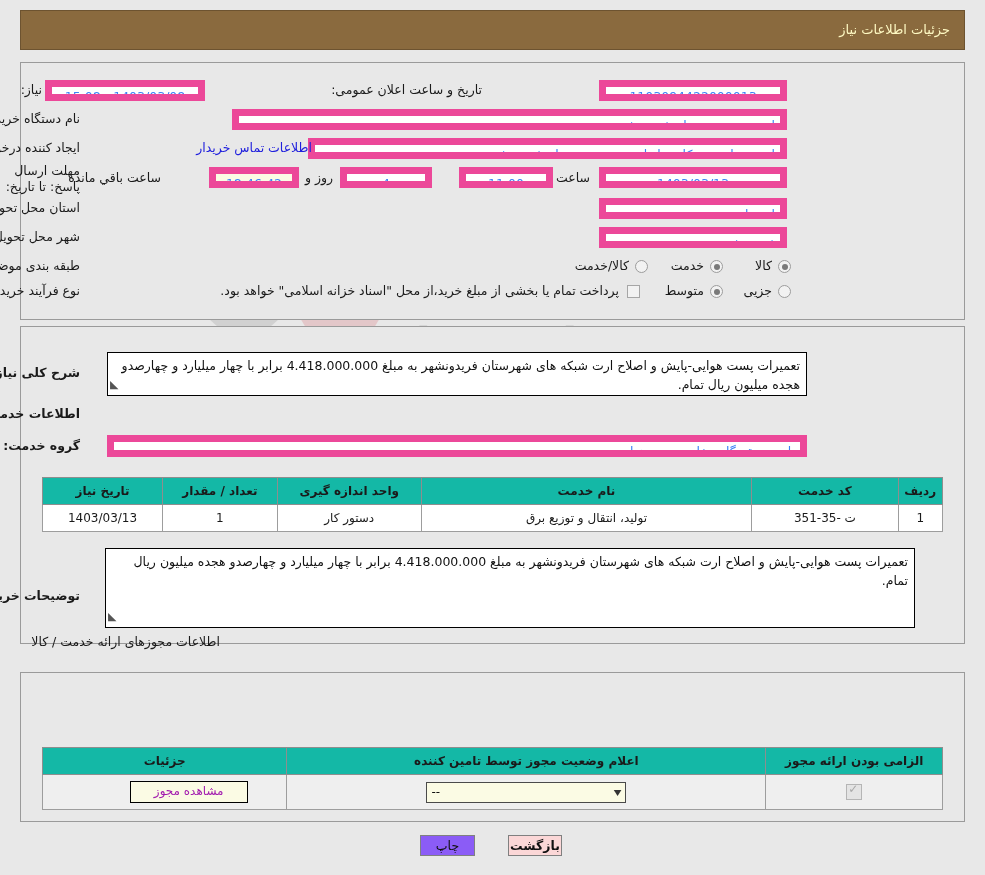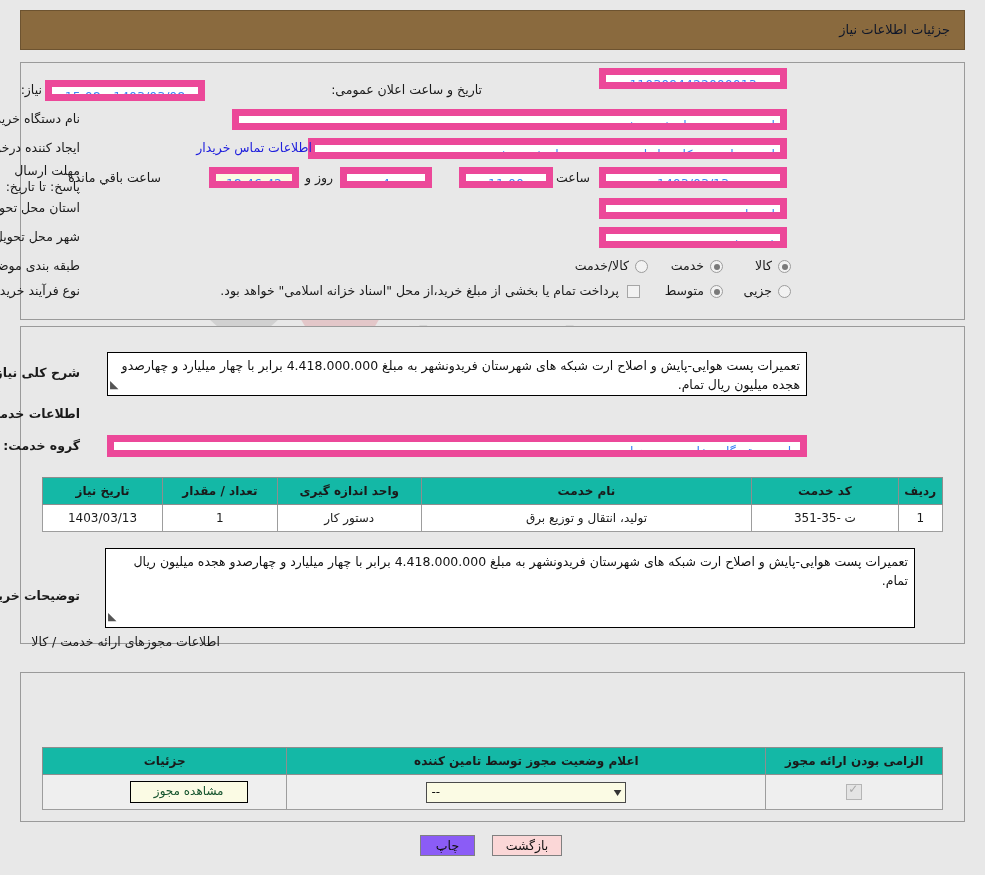--- a/index.html
+++ b/index.html
@@ -46,21 +46,21 @@
   .hdr {
     position: absolute;
     left: 20px; top: 10px;
     width: 945px; height: 40px;
     background: #8a6a3e;
     border: 1px solid #6d5330;
     box-sizing: border-box;
     z-index: 2;
   }
   .hdr-title {
-    color: #0f172a;
+    color: #fef9c3;
     font-size: 13px;
     line-height: 38px;
     padding-right: 14px;
     white-space: nowrap;
   }
   
   .panel {
     position: absolute;
     background: #e8e8e8;
     border: 1px solid #9a9a9a;
@@ -195,21 +195,21 @@
     direction: rtl;
   }
   .sel .caret { font-size: 10px; color: #333; transform: scaleY(0.8); }
   .btn-view {
     display: inline-block;
     min-width: 116px;
     height: 20px; line-height: 18px;
     background: #fbfbe4;
     border: 1px solid #000;
     font-size: 12px;
-    color: #14532d;
+    color: #a21caf;
     text-align: center;
     cursor: pointer;
     margin-left: 48px;
   }
   .chk-ro {
     display: inline-block;
     width: 14px; height: 14px;
     border: 1px solid #b5b5b5;
     background: #e4e4e4;
     position: relative;
@@ -249,21 +249,21 @@
     <div class="wm-text" style="left:360px; top:318px; font-size:44px; color:rgba(150,150,150,0.22);">AriaTender.net</div>
   </div>
 
   <div class="hdr">
     <div class="hdr-title">جزئیات اطلاعات نیاز</div>
   </div>
 
   <div class="panel panel-top"></div>
 
   <div class="lbl" style="right:905px; top:82px;">شماره نیاز:</div>
-  <div class="box c" style="right:198px; top:68px; width:188px; height:21px;">1103094422000013</div>
+  <div class="box c" style="right:198px; top:80px; width:188px; height:21px;">1103094422000013</div>
   <div class="lbl" style="right:503px; top:82px;">تاریخ و ساعت اعلان عمومی:</div>
   <div class="box c" style="right:780px; top:80px; width:160px; height:21px;">1403/03/08 - 15:08</div>
 
   <div class="lbl" style="right:905px; top:111px;">نام دستگاه خریدار:</div>
   <div class="box r" style="right:198px; top:109px; width:555px; height:21px;">امور برق شهرستان فریدونشهر</div>
 
   <div class="lbl" style="right:905px; top:140px;">ایجاد کننده درخواست:</div>
   <div class="box r" style="right:198px; top:138px; width:479px; height:21px;">اصغر براتی پور کاربرداز امور برق شهرستان فریدونشهر</div>
   <div class="link" style="right:673px; top:140px;">اطلاعات تماس خریدار</div>
 
@@ -363,15 +363,15 @@
           </span>
         </td>
         <td>
           <span class="btn-view">مشاهده مجوز</span>
         </td>
       </tr>
     </tbody>
   </table>
 
   <div class="fbtn print" style="right:510px; top:835px; width:55px;">چاپ</div>
-  <div class="fbtn back" style="right:423px; top:835px; width:70px;">بازگشت</div>
+  <div class="fbtn back" style="right:423px; top:835px; width:54px;font-weight:bold;">بازگشت</div>
 
 </div>
 
 </body></html>

